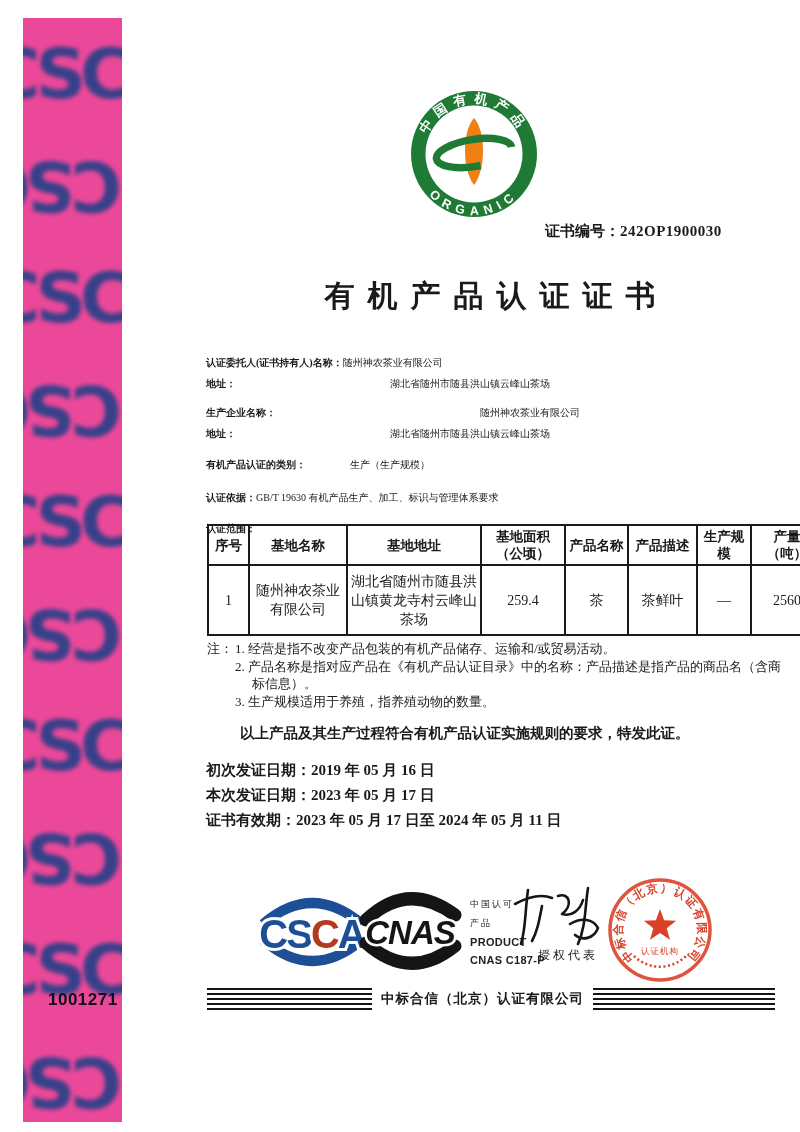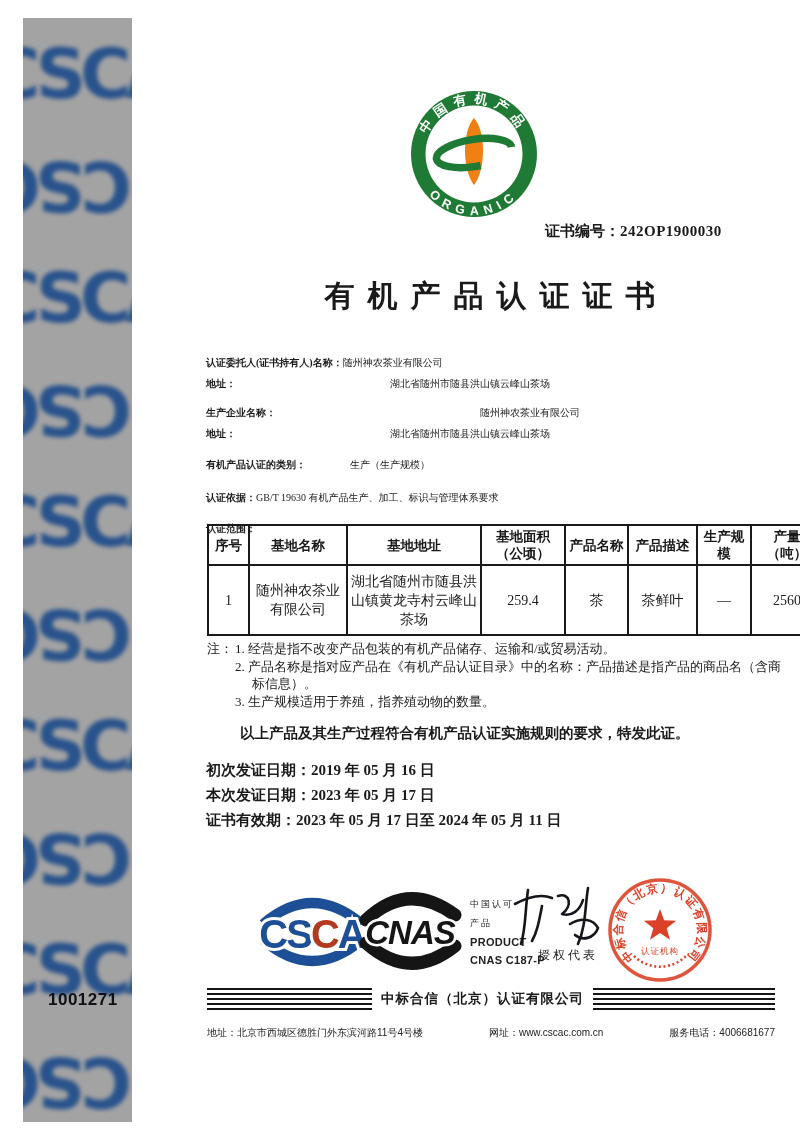--- a/index.html
+++ b/index.html
@@ -1,21 +1,21 @@
 <!DOCTYPE html>
 <html><head>
 <meta charset="utf-8">
 <style>
   html,body{margin:0;padding:0;background:#ffffff;}
   .page{position:relative;width:800px;height:1132px;background:#fff;overflow:hidden;
         font-family:"Liberation Serif","DejaVu Serif",serif;color:#1a1a1a;}
 
   
-  .strip{position:absolute;left:23px;top:18px;width:109px;height:1104px;
-         background:#a3a3a3;overflow:hidden;}
+  .strip{position:absolute;left:23px;top:18px;width:99px;height:1104px;
+         background:#ec4899;overflow:hidden;}
   .wm{display:block;font-family:"DejaVu Sans",sans-serif;font-weight:bold;
       font-size:70px;line-height:112px;color:#0a3f86;opacity:.8;
       letter-spacing:-6px;white-space:nowrap;filter:blur(2px);}
   .wm:nth-child(odd){margin-left:-34px;}
   .wm:nth-child(even){margin-left:-4px;transform:rotate(180deg);}
   .strip-number{position:absolute;left:25px;top:972px;
       font-family:"Liberation Sans",sans-serif;font-weight:600;font-size:17px;
       color:#101016;letter-spacing:.5px;}
 
   .organic-logo{position:absolute;left:400px;top:86px;width:148px;height:136px;}
@@ -257,19 +257,14 @@
     <div class="company-name">中标合信（北京）认证有限公司</div>
     <div class="rules right">
       <i></i>
         <i></i>
         <i></i>
         <i></i>
         <i></i>
     </div>
   </div>
 
-  <div class="footer-info">
-    <span>地址：北京市西城区德胜门外东滨河路11号4号楼</span>
-    <span>网址：www.cscac.com.cn</span>
-    <span>服务电话：4006681677</span>
-  </div>
 
 </div>
 
 </body></html>

